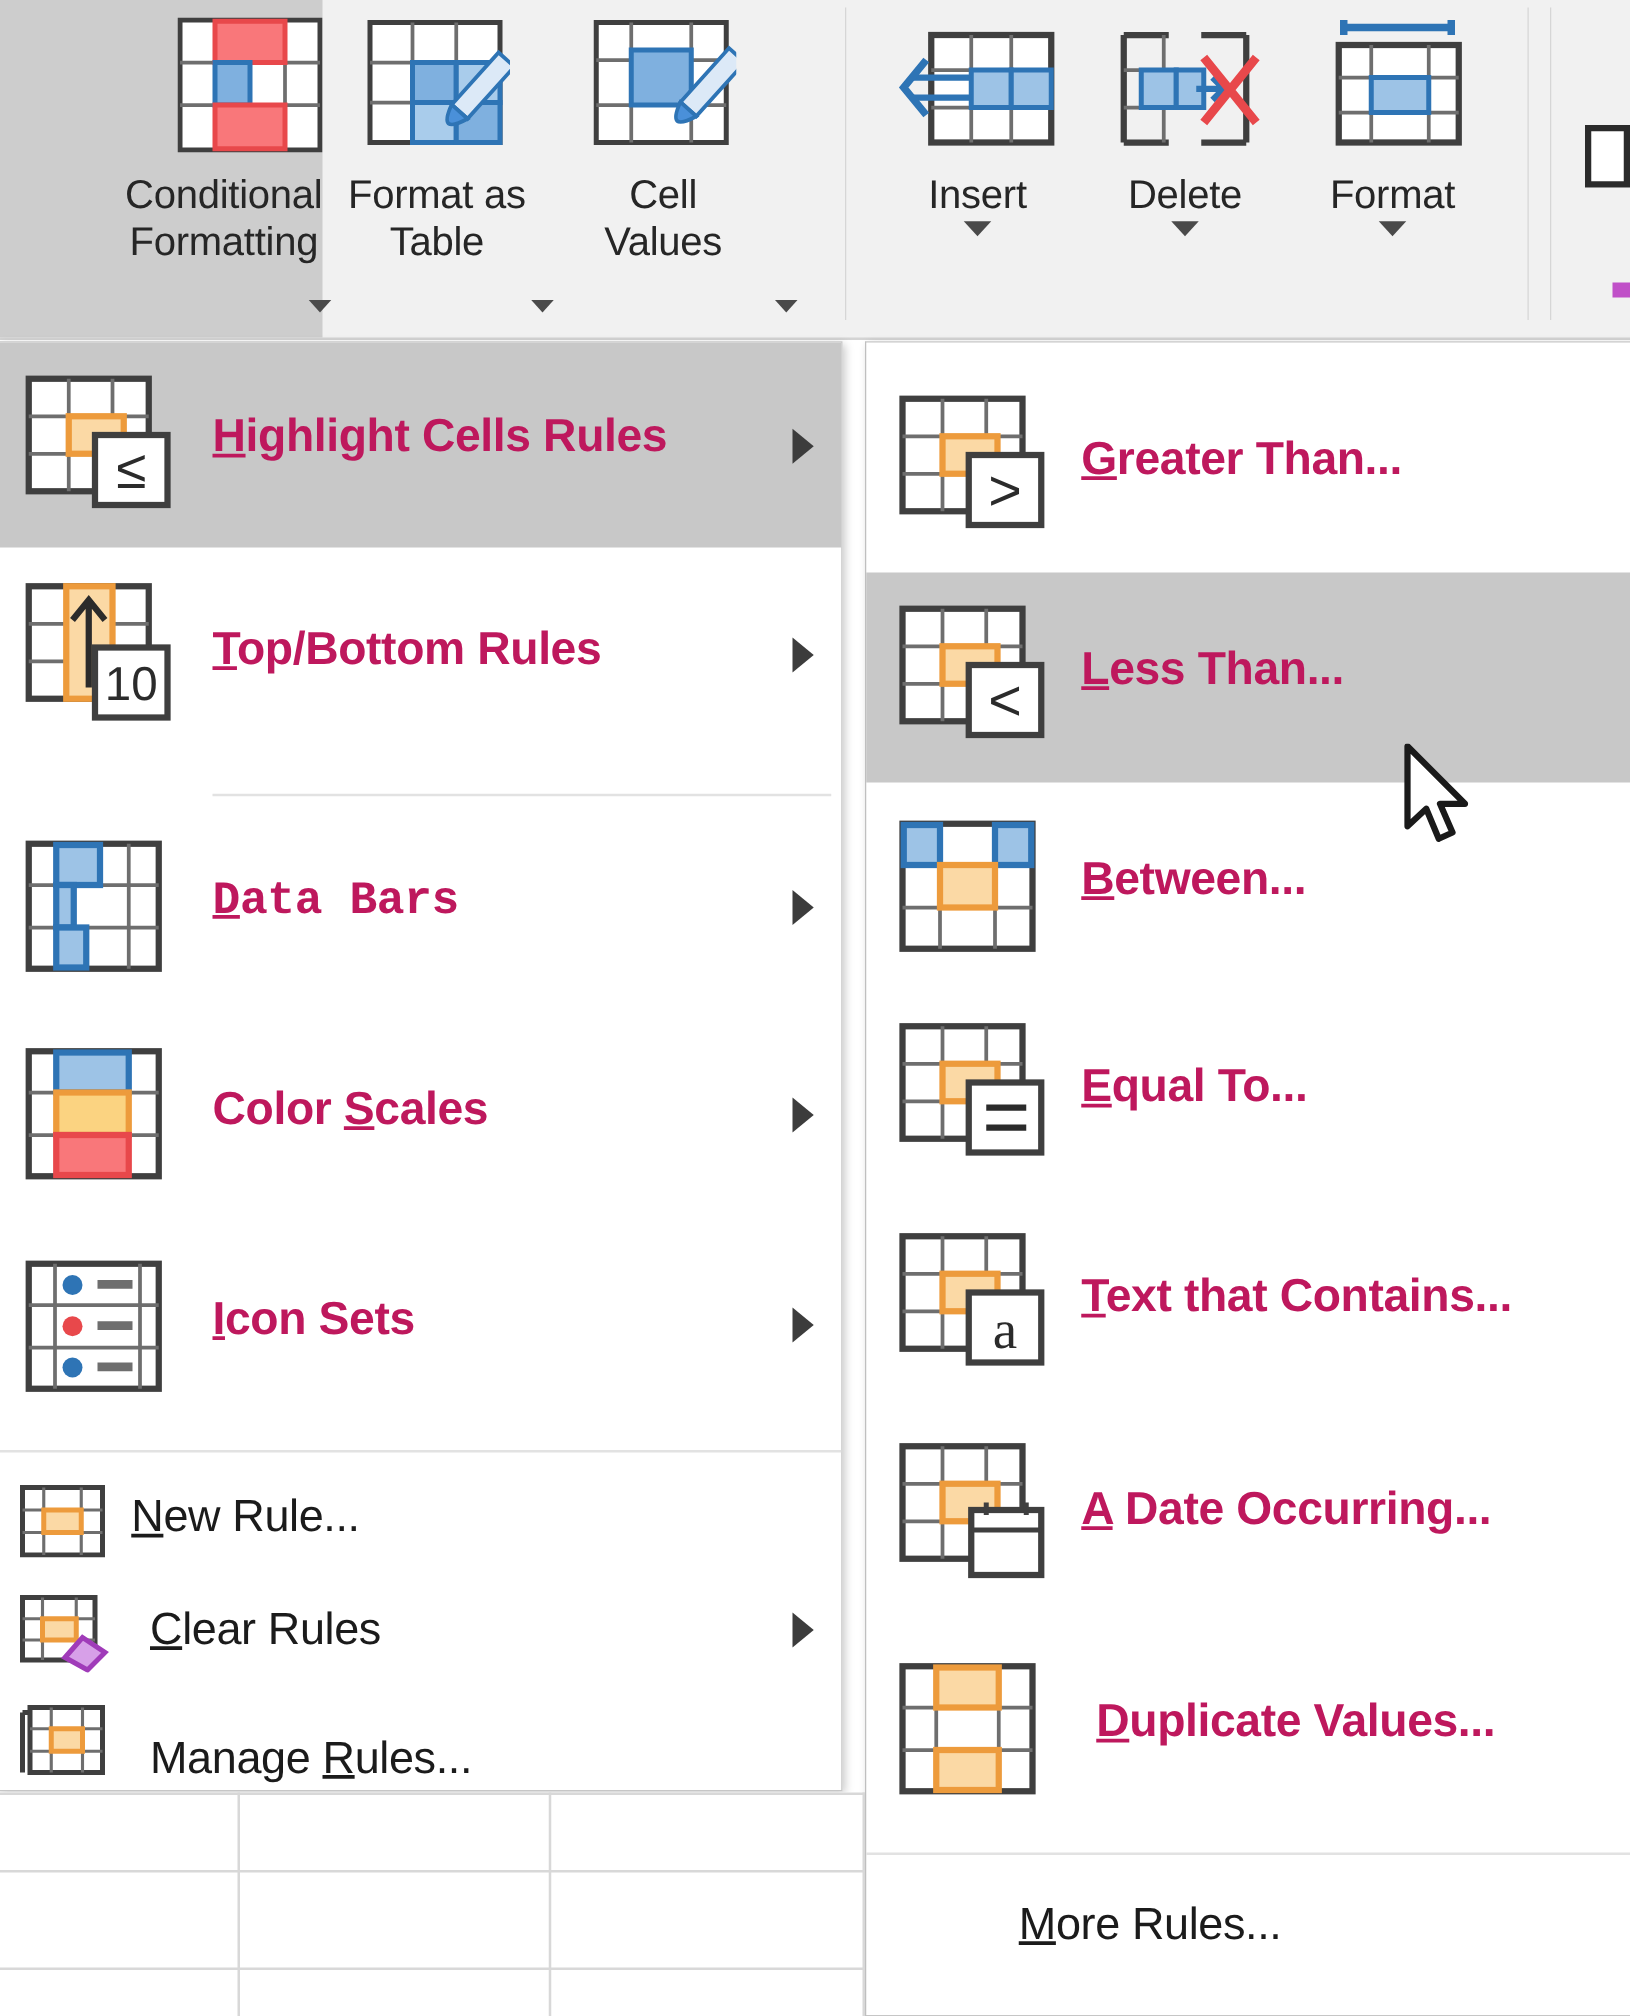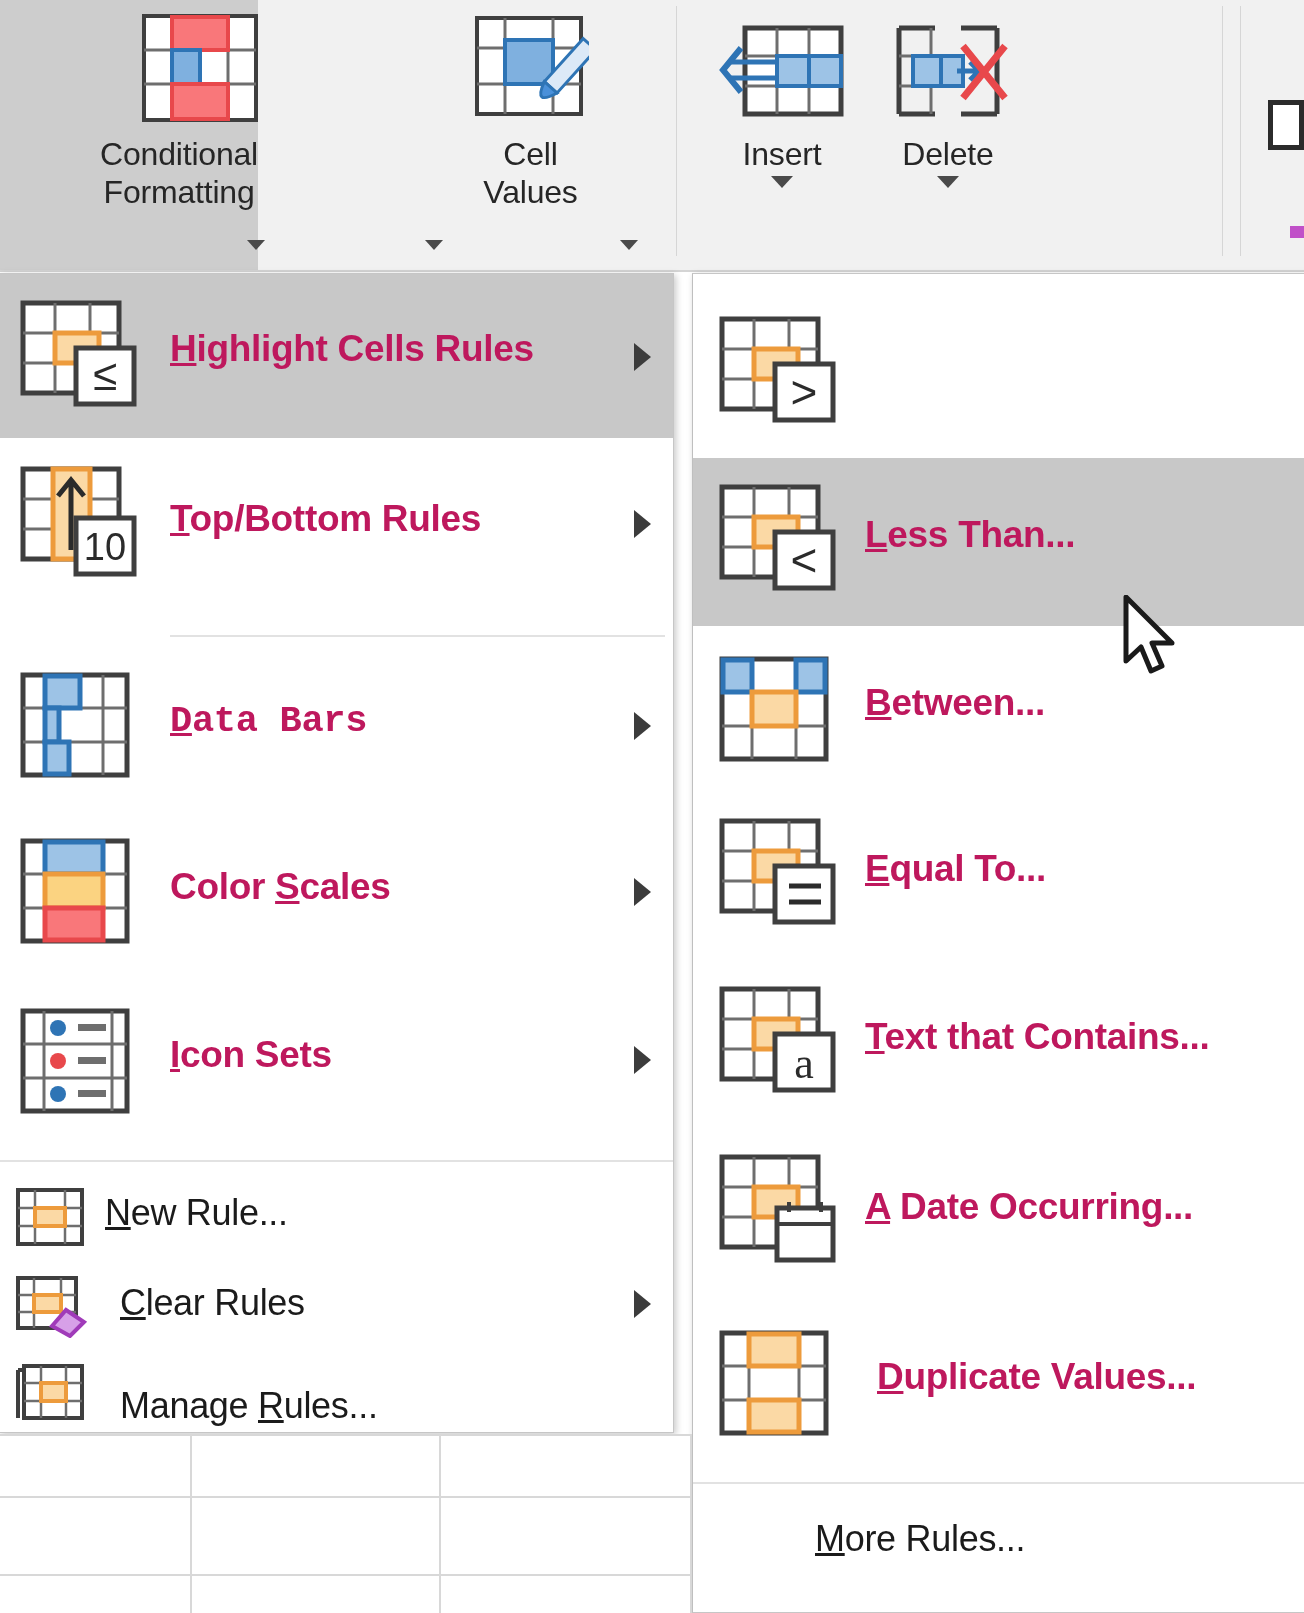--- a/index.html
+++ b/index.html
@@ -92,20 +92,41 @@
           <rect x="30" y="3" width="56" height="33" fill="#F9777A" stroke="#E8484B" stroke-width="4"></rect>
           <rect x="30" y="36" width="28" height="34" fill="#7FB0DF" stroke="#2E74B5" stroke-width="4"></rect>
           <rect x="30" y="70" width="56" height="35" fill="#F9777A" stroke="#E8484B" stroke-width="4"></rect>
         </svg>
       </div>
       <div class="rbtn-label">Conditional
 Formatting</div>
     </div>
     <div class="caret-inline" style="position:absolute;left:240px;top:240px;"></div>
 
+    <div class="rbtn" style="left:262px;width:175px;">
+      <div class="rbtn-icon">
+        <svg width="116" height="108" viewBox="0 0 116 108">
+          <rect x="4" y="4" width="104" height="96" fill="#fff" stroke="#3F3F3F" stroke-width="4"></rect>
+          <line x1="4" y1="36" x2="108" y2="36" stroke="#6E6E6E" stroke-width="3"></line>
+          <line x1="4" y1="68" x2="108" y2="68" stroke="#6E6E6E" stroke-width="3"></line>
+          <line x1="38" y1="4" x2="38" y2="100" stroke="#6E6E6E" stroke-width="3"></line>
+          <line x1="73" y1="4" x2="73" y2="100" stroke="#6E6E6E" stroke-width="3"></line>
+          <rect x="38" y="36" width="35" height="32" fill="#7FB0DF" stroke="#2E74B5" stroke-width="4"></rect>
+          <rect x="73" y="36" width="35" height="32" fill="#A9CCEB" stroke="#2E74B5" stroke-width="4"></rect>
+          <rect x="38" y="68" width="35" height="32" fill="#A9CCEB" stroke="#2E74B5" stroke-width="4"></rect>
+          <rect x="73" y="68" width="35" height="32" fill="#7FB0DF" stroke="#2E74B5" stroke-width="4"></rect>
+          <g transform="rotate(42 78 72)">
+            <rect x="70" y="20" width="17" height="56" fill="#DCE9F7" stroke="#2E74B5" stroke-width="3"></rect>
+            <path d="M70 76 q8 26 17 0 z" fill="#4A90D9" stroke="#2E74B5" stroke-width="3"></path>
+          </g>
+        </svg>
+      </div>
+      <div class="rbtn-label">Format as
+Table</div>
+    </div>
     <div class="caret-inline" style="position:absolute;left:418px;top:240px;"></div>
 
     <div class="rbtn" style="left:443px;width:175px;">
       <div class="rbtn-icon">
         <svg width="116" height="108" viewBox="0 0 116 108">
           <rect x="4" y="4" width="104" height="96" fill="#fff" stroke="#3F3F3F" stroke-width="4"></rect>
           <line x1="4" y1="34" x2="108" y2="34" stroke="#6E6E6E" stroke-width="3"></line>
           <line x1="4" y1="70" x2="108" y2="70" stroke="#6E6E6E" stroke-width="3"></line>
           <line x1="32" y1="4" x2="32" y2="100" stroke="#6E6E6E" stroke-width="3"></line>
           <line x1="80" y1="4" x2="80" y2="100" stroke="#6E6E6E" stroke-width="3"></line>
@@ -151,20 +172,35 @@
           <rect x="28" y="42" width="28" height="30" fill="#9DC3E6" stroke="#2E74B5" stroke-width="4"></rect>
           <rect x="56" y="42" width="22" height="30" fill="#9DC3E6" stroke="#2E74B5" stroke-width="4"></rect>
           <path d="M72 57 h22 l-9 -9 M94 57 l-9 9" stroke="#2E74B5" stroke-width="5" fill="none"></path>
           <path d="M78 32 L120 84 M120 32 L78 84" stroke="#E8484B" stroke-width="7" fill="none"></path>
         </svg>
       </div>
       <div class="rbtn-label">Delete</div>
       <div class="caret-below"></div>
     </div>
 
+    <div class="rbtn" style="left:1032px;width:164px;">
+      <div class="rbtn-icon">
+        <svg width="126" height="108" viewBox="0 0 126 108">
+          <path d="M24 8 H110 M24 2 V14 M110 2 V14" stroke="#2E74B5" stroke-width="6" fill="none"></path>
+          <rect x="20" y="22" width="96" height="78" fill="#fff" stroke="#3F3F3F" stroke-width="5"></rect>
+          <line x1="20" y1="48" x2="116" y2="48" stroke="#6E6E6E" stroke-width="3"></line>
+          <line x1="20" y1="76" x2="116" y2="76" stroke="#6E6E6E" stroke-width="3"></line>
+          <line x1="46" y1="22" x2="46" y2="100" stroke="#6E6E6E" stroke-width="3"></line>
+          <line x1="92" y1="22" x2="92" y2="100" stroke="#6E6E6E" stroke-width="3"></line>
+          <rect x="46" y="48" width="46" height="28" fill="#9DC3E6" stroke="#2E74B5" stroke-width="4"></rect>
+        </svg>
+      </div>
+      <div class="rbtn-label">Format</div>
+      <div class="caret-below"></div>
+    </div>
 
     <div class="rgroup-sep" style="left:1222px;"></div>
     <div class="rgroup-sep" style="left:1240px;"></div>
     <div style="position:absolute;left:1268px;top:100px;width:36px;height:50px;border:5px solid #2b2b2b;background:#fff;"></div>
     <div style="position:absolute;left:1290px;top:226px;width:14px;height:12px;background:#C050C8;"></div>
   </div>
 
   <div class="menu" id="main-menu">
 
     <div class="mrow hl" style="top:0px;height:164px;">
@@ -322,20 +358,22 @@
           <rect x="3" y="3" width="96" height="90" fill="#fff" stroke="#3F3F3F" stroke-width="5"></rect>
           <line x1="3" y1="33" x2="99" y2="33" stroke="#6E6E6E" stroke-width="3"></line>
           <line x1="3" y1="63" x2="99" y2="63" stroke="#6E6E6E" stroke-width="3"></line>
           <line x1="35" y1="3" x2="35" y2="93" stroke="#6E6E6E" stroke-width="3"></line>
           <line x1="70" y1="3" x2="70" y2="93" stroke="#6E6E6E" stroke-width="3"></line>
           <rect x="35" y="33" width="44" height="30" fill="#FBD9A5" stroke="#ED9B3C" stroke-width="5"></rect>
           <rect x="56" y="48" width="58" height="56" fill="#fff" stroke="#3F3F3F" stroke-width="5"></rect>
           <text x="85" y="92" font-family="Liberation Sans, sans-serif" font-size="46" fill="#2b2b2b" text-anchor="middle">&gt;</text>
         </svg>
       </div>
+      <div class="mlabel" style="left:172px;top:56px;">
+        <span class="u">G</span>reater Than...</div>
     </div>
 
     <div class="mrow hl" style="top:184px;height:168px;">
       <div class="micon" style="left:26px;top:26px;width:118px;height:114px;">
         <svg width="118" height="114" viewBox="0 0 118 114">
           <rect x="3" y="3" width="96" height="90" fill="#fff" stroke="#3F3F3F" stroke-width="5"></rect>
           <line x1="3" y1="33" x2="99" y2="33" stroke="#6E6E6E" stroke-width="3"></line>
           <line x1="3" y1="63" x2="99" y2="63" stroke="#6E6E6E" stroke-width="3"></line>
           <line x1="35" y1="3" x2="35" y2="93" stroke="#6E6E6E" stroke-width="3"></line>
           <line x1="70" y1="3" x2="70" y2="93" stroke="#6E6E6E" stroke-width="3"></line>

